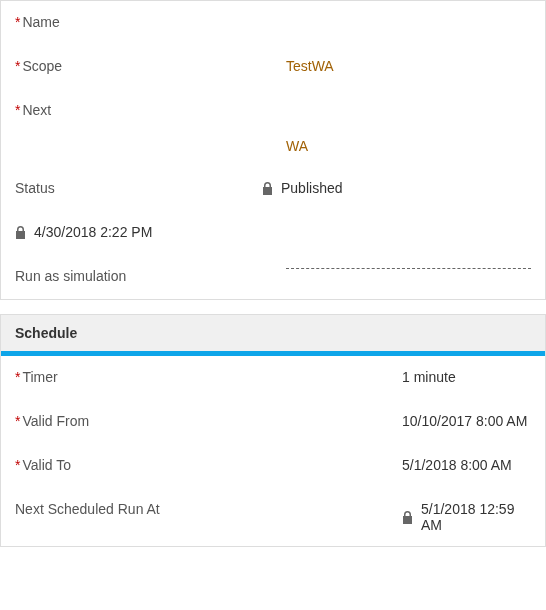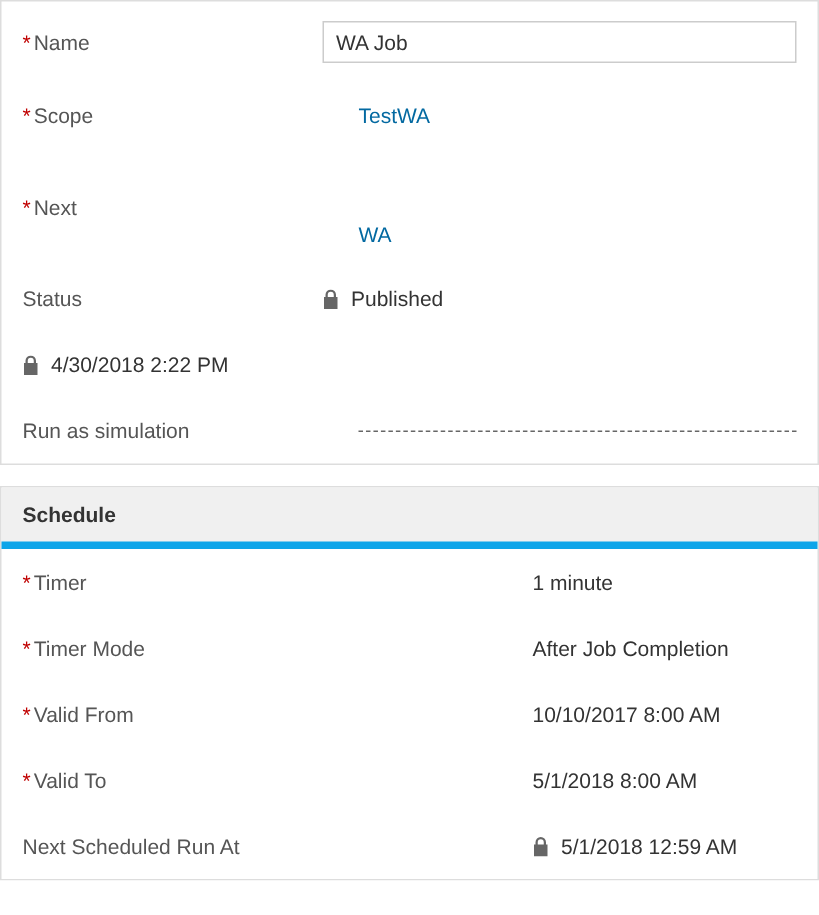--- a/index.html
+++ b/index.html
@@ -17,23 +17,24 @@
     .panel + .panel { margin-top: 14px; }
     .section-header {
       background: #f0f0f0;
       padding: 10px 14px;
       font-weight: 600;
       color: #333;
       border-bottom: 5px solid #0ea5e9;
     }
     .row {
       display: flex;
-      align-items: center;
+      align-items: flex-start;
       padding: 13px 14px;
       min-height: 44px;
+      gap: 47px;
     }
     .label-col {
       width: 200px;
       flex-shrink: 0;
       font-size: 14px;
       color: #555;
     }
     .value-col {
       flex: 1;
       display: flex;
@@ -45,21 +46,21 @@
     .required { color: #c00000; margin-right: 2px; }
     .text-input {
       width: 100%;
       padding: 5px 8px;
       border: 1px solid #ccc;
       font-size: 14px;
       color: #333;
       font-family: inherit;
     }
     .link-value {
-      color: #0369a1;
+      color: #a16207;
       cursor: pointer;
     }
     .lock-icon {
       width: 11px;
       height: 13px;
       display: inline-block;
       flex-shrink: 0;
     }
     .divider-line {
       flex: 1;
@@ -72,23 +73,20 @@
       font-size: 14px;
       color: #555;
     }
   </style>
 </head>
 <body>
 
 <div class="panel">
   <div class="row">
     <div class="label-col"><span class="required">*</span><span>Name</span></div>
-    <div class="value-col">
-      <input class="text-input" type="text" value="WA Job" style="">
-    </div>
   </div>
 
   <div class="row">
     <div class="label-col"><span class="required">*</span><span>Scope</span></div>
     <div class="value-col" style="padding-left:24px;">
       <span class="link-value">TestWA</span>
     </div>
   </div>
 
   <div class="row">
@@ -132,26 +130,20 @@
 <div class="panel">
   <div class="section-header">Schedule</div>
 
   <div class="row">
     <div class="sched-label-col"><span class="required">*</span><span>Timer</span></div>
     <div class="value-col">
       <span>1 minute</span>
     </div>
   </div>
 
-  <div class="row">
-    <div class="sched-label-col"><span class="required">*</span><span>Timer Mode</span></div>
-    <div class="value-col">
-      <span>After Job Completion</span>
-    </div>
-  </div>
 
   <div class="row">
     <div class="sched-label-col"><span class="required">*</span><span>Valid From</span></div>
     <div class="value-col">
       <span>10/10/2017  8:00 AM</span>
     </div>
   </div>
 
   <div class="row">
     <div class="sched-label-col"><span class="required">*</span><span>Valid To</span></div>

